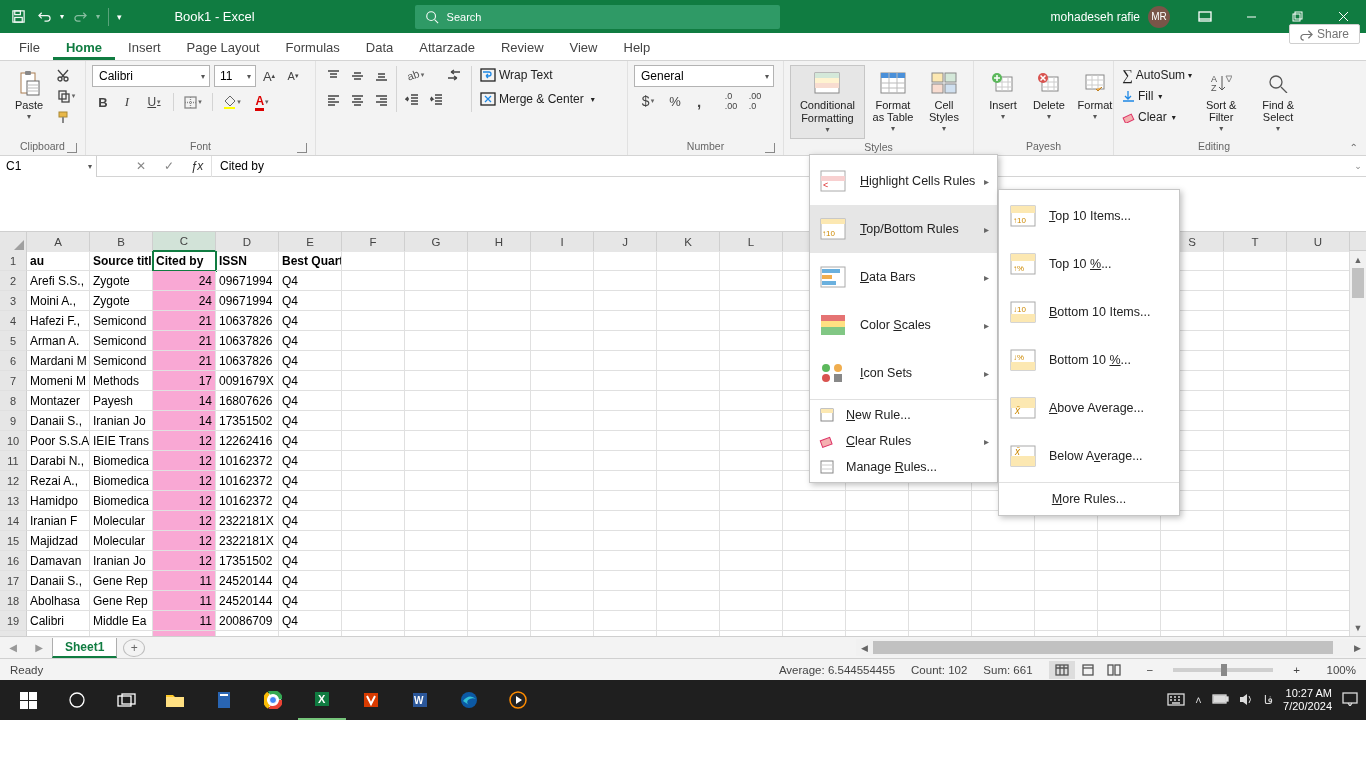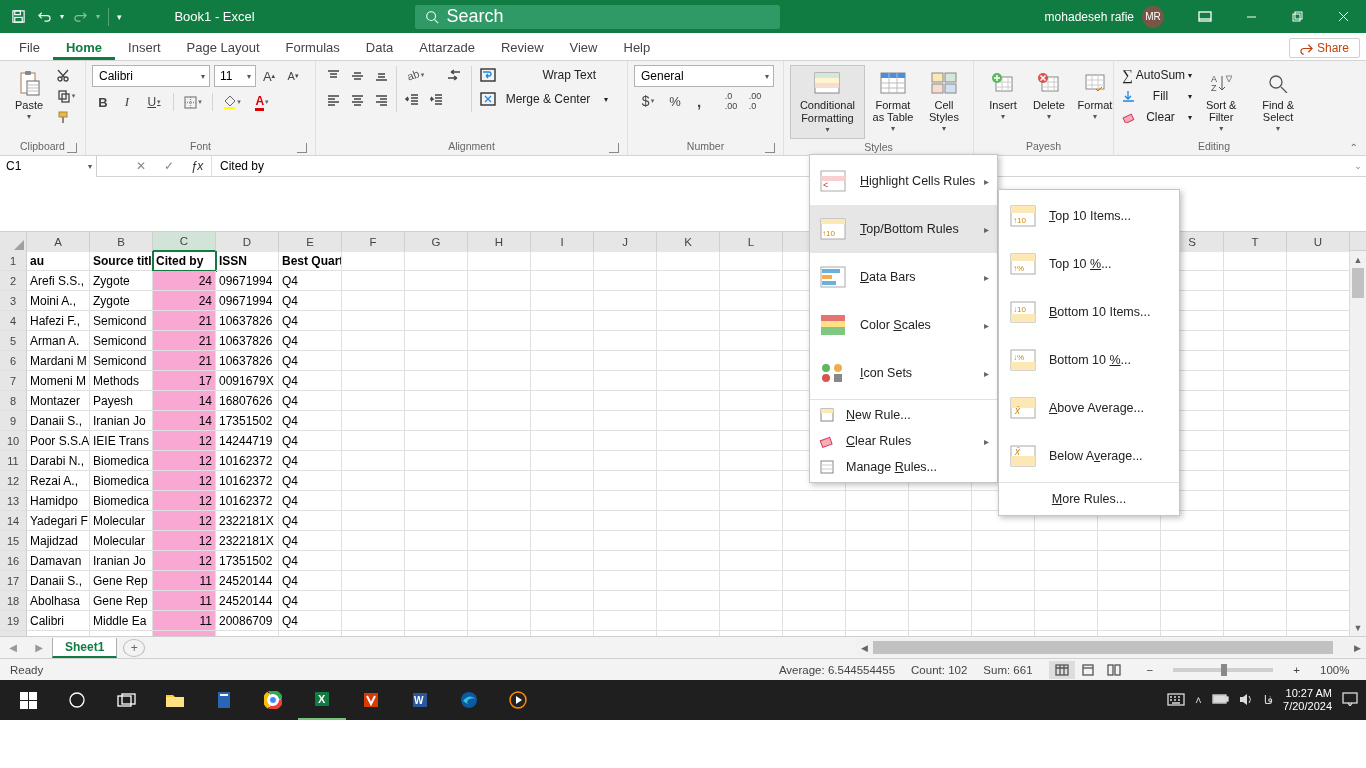--- a/index.html
+++ b/index.html
@@ -7,29 +7,29 @@
 
 
 .title-bar { background:#107c41; height:33px; display:flex; align-items:center; color:#fff; }
 .title-bar .qat { display:flex; align-items:center; gap:6px; padding:0 8px; }
 .title-bar .qat-icon { width:20px; height:20px; display:flex; align-items:center; justify-content:center; opacity:0.95; cursor:pointer; }
 .title-bar .qat-sep { width:1px; height:18px; background:rgba(255,255,255,0.3); margin:0 2px; }
 .title-bar .title { flex:0 0 170px; text-align:center; font-size:13px; }
 .title-bar .search-box { background:#2f9a66; height:24px; width:365px; display:flex; align-items:center; border-radius:2px; margin-left:115px; gap:8px; padding:0 10px; cursor:text; }
 .title-bar .search-box svg { opacity:0.95; }
 .title-bar .spacer { flex:1; }
-.title-bar .user { display:flex; align-items:center; gap:8px; margin-right:18px; font-size:12px; }
+.title-bar .user { display:flex; align-items:center; gap:8px; margin-right:12px; font-size:12px; }
 .title-bar .avatar { width:22px; height:22px; border-radius:50%; background:#795548; color:#fff; font-size:10px; display:flex; align-items:center; justify-content:center; }
 .title-bar .win-btn { width:46px; height:33px; display:flex; align-items:center; justify-content:center; cursor:pointer; }
 
 
 .tab-strip { background:#fff; height:28px; display:flex; align-items:flex-end; padding:0 6px; border-bottom:1px solid #d4d4d4; }
 .tab-strip .tab { padding:5px 13px 5px; font-size:13px; color:#444; cursor:pointer; }
 .tab-strip .tab.active { color:#107c41; border-bottom:3px solid #107c41; font-weight:600; padding-bottom:2px; }
-.share-btn { margin-left:auto; display:flex; align-items:center; gap:4px; background:#fff; border:1px solid #cfcfcf; border-radius:2px; padding:2px 10px; font-size:12px; cursor:pointer; color:#c2410c; margin-bottom:2px; }
+.share-btn { margin-left:auto; display:flex; align-items:center; gap:4px; background:#fff; border:1px solid #cfcfcf; border-radius:2px; padding:2px 10px; font-size:12px; cursor:pointer; color:#737373; margin-bottom:16px; }
 .share-btn svg { stroke:#107c41; }
 
 
 .ribbon { background:#f3f3f3; border-bottom:1px solid #d4d4d4; height:95px; display:flex; }
 .group { border-right:1px solid #e1e1e1; display:flex; flex-direction:column; justify-content:space-between; padding:4px 6px 0; position:relative; }
 .group-body { flex:1; display:flex; align-items:flex-start; }
 .group-label { font-size:10.5px; color:#666; text-align:center; padding:2px 0 3px; display:flex; align-items:center; justify-content:center; position:relative; }
 .group-label .dlaunch { position:absolute; right:2px; bottom:2px; width:10px; height:10px; border:1px solid #888; border-top:none; border-left:none; cursor:pointer; }
 
 .big-btn { display:flex; flex-direction:column; align-items:center; justify-content:center; gap:2px; padding:3px 4px; cursor:pointer; border:1px solid transparent; font-size:11px; color:#222; line-height:1.1; text-align:center; min-width:46px; }
@@ -41,21 +41,21 @@
 .mini-btn { width:22px; height:20px; display:flex; align-items:center; justify-content:center; cursor:pointer; border:1px solid transparent; font-size:12px; color:#444; }
 .mini-btn.split { width:28px; }
 .mini-btn .dd { font-size:7px; margin-left:1px; color:#666; }
 
 .font-name { width:118px; height:22px; border:1px solid #b3b3b3; background:#fff; font-size:12px; padding:0 18px 0 6px; display:flex; align-items:center; cursor:pointer; position:relative; }
 .font-size { width:42px; height:22px; border:1px solid #b3b3b3; background:#fff; font-size:12px; padding:0 14px 0 5px; display:flex; align-items:center; cursor:pointer; position:relative; margin-left:2px; }
 .combo-arrow { position:absolute; right:4px; font-size:8px; color:#555; }
 
 .num-format { width:140px; height:22px; border:1px solid #b3b3b3; background:#fff; font-size:12px; padding:0 18px 0 6px; display:flex; align-items:center; cursor:pointer; position:relative; }
 
-.editing-row { display:flex; align-items:center; gap:3px; font-size:12px; color:#222; cursor:pointer; padding:0 2px; height:20px;justify-content:space-between; }
+.editing-row { display:flex; align-items:center; gap:3px; font-size:12px; color:#222; cursor:pointer; padding:0 2px; height:20px; }
 
 .collapse-caret { margin-left:auto; padding:0 8px; align-self:flex-end; cursor:pointer; color:#666; font-size:10px; margin-bottom:2px; }
 
 
 .formula-bar { height:21px; display:flex; align-items:center; border-bottom:1px solid #d4d4d4; background:#fff; }
 .name-box { width:97px; height:21px; border-right:1px solid #cfcfcf; display:flex; align-items:center; padding:0 6px; font-size:12px; position:relative; background:#fff; cursor:text; }
 .name-box .dd { font-size:8px; color:#555; position:absolute; right:4px; }
 .fx-buttons { display:flex; align-items:center; gap:0; border-right:1px solid #e0e0e0; }
 .fx-btn { width:28px; height:21px; display:flex; align-items:center; justify-content:center; cursor:pointer; color:#888; font-size:12px; }
 .fx-btn.fx { font-style:italic; color:#333; }
@@ -155,21 +155,21 @@
     <span style="font-size:8px;color:#fff;opacity:0.5;cursor:pointer">▾</span>
     <div class="qat-sep"></div>
     <span style="font-size:9px;cursor:pointer">▾</span>
   </div>
   <div class="title">Book1  -  Excel</div>
   <div class="search-box">
     <svg class="stroke" width="14" height="14" viewBox="0 0 16 16" style="color:#fff">
         <circle cx="7" cy="7" r="5"></circle>
         <line x1="11" y1="11" x2="15" y2="15"></line>
       </svg>
-    <span style="color:#fff;font-size:18px">Search</span>
+    <span style="color:#fff;font-size:11px">Search</span>
   </div>
   <div class="spacer"></div>
   <div class="user">
     <span>mohadeseh rafie</span>
     <div class="avatar">MR</div>
   </div>
   <div class="win-btn">
       <svg class="stroke" width="14" height="11" viewBox="0 0 14 11" style="color:#fff">
         <rect x="1" y="1" width="12" height="9"></rect>
         <path d="M1 8 H13"></path>
@@ -385,24 +385,20 @@
         <div class="editing-row" style="width:132px">
             <svg class="stroke" width="16" height="14" viewBox="0 0 16 14">
               <rect x="1" y="1" width="14" height="12"></rect>
               <path d="M5 4 L8 7 L5 10 M11 4 L8 7 L11 10" stroke="#1e88e5"></path>
             </svg>
             <span>Merge &amp; Center</span> 
             <span style="font-size:8px;margin-left:4px">▾</span>
           </div>
       </div>
     </div>
-    <div class="group-label">
-        <span>Alignment</span>
-        <div class="dlaunch"></div>
-      </div>
   </div>
 
   <div class="group" style="width:156px">
     <div class="group-body">
         <div class="mini-col" style="gap:4px">
       <div class="num-format">
             <span>General</span>
             <span class="combo-arrow">▾</span>
           </div>
       <div class="mini-row">
@@ -816,21 +812,21 @@
         <div class="cell"></div>
         <div class="cell"></div>
         <div class="cell"></div>
         <div class="cell"></div>
       </div>
       <div class="data-row">
         <div class="row-h">10</div>
         <div class="cell">Poor S.S.A</div>
         <div class="cell">IEIE Trans</div>
         <div class="cell col-c num">12</div>
-        <div class="cell">14244719</div>
+        <div class="cell">12262416</div>
         <div class="cell">Q4</div>
         <div class="cell"></div>
         <div class="cell"></div>
         <div class="cell"></div>
         <div class="cell"></div>
         <div class="cell"></div>
         <div class="cell"></div>
         <div class="cell"></div>
         <div class="cell"></div>
         <div class="cell"></div>
@@ -909,21 +905,21 @@
         <div class="cell"></div>
         <div class="cell"></div>
         <div class="cell"></div>
         <div class="cell"></div>
         <div class="cell"></div>
         <div class="cell"></div>
         <div class="cell"></div>
       </div>
       <div class="data-row">
         <div class="row-h">14</div>
-        <div class="cell">Yadegari F</div>
+        <div class="cell">Iranian F</div>
         <div class="cell">Molecular</div>
         <div class="cell col-c num">12</div>
         <div class="cell">2322181X</div>
         <div class="cell">Q4</div>
         <div class="cell"></div>
         <div class="cell"></div>
         <div class="cell"></div>
         <div class="cell"></div>
         <div class="cell"></div>
         <div class="cell"></div>
@@ -1285,21 +1281,21 @@
           <rect x="1" y="1" width="5" height="10"></rect>
           <rect x="8" y="1" width="5" height="10"></rect>
         </svg>
       </div>
   </div>
   <span class="zoom-sign">−</span>
   <div class="zoom-slider">
       <div class="knob"></div>
     </div>
   <span class="zoom-sign">+</span>
-  <span style="min-width:36px;">100%</span>
+  <span style="min-width:36px;text-align:right">100%</span>
 </div>
 
 <div class="taskbar">
   <div class="task-btn">
       <svg width="17" height="17" viewBox="0 0 17 17">
         <rect x="0" y="0" width="8" height="8" fill="#fff"></rect>
         <rect x="9" y="0" width="8" height="8" fill="#fff"></rect>
         <rect x="0" y="9" width="8" height="8" fill="#fff"></rect>
         <rect x="9" y="9" width="8" height="8" fill="#fff"></rect>
       </svg>

